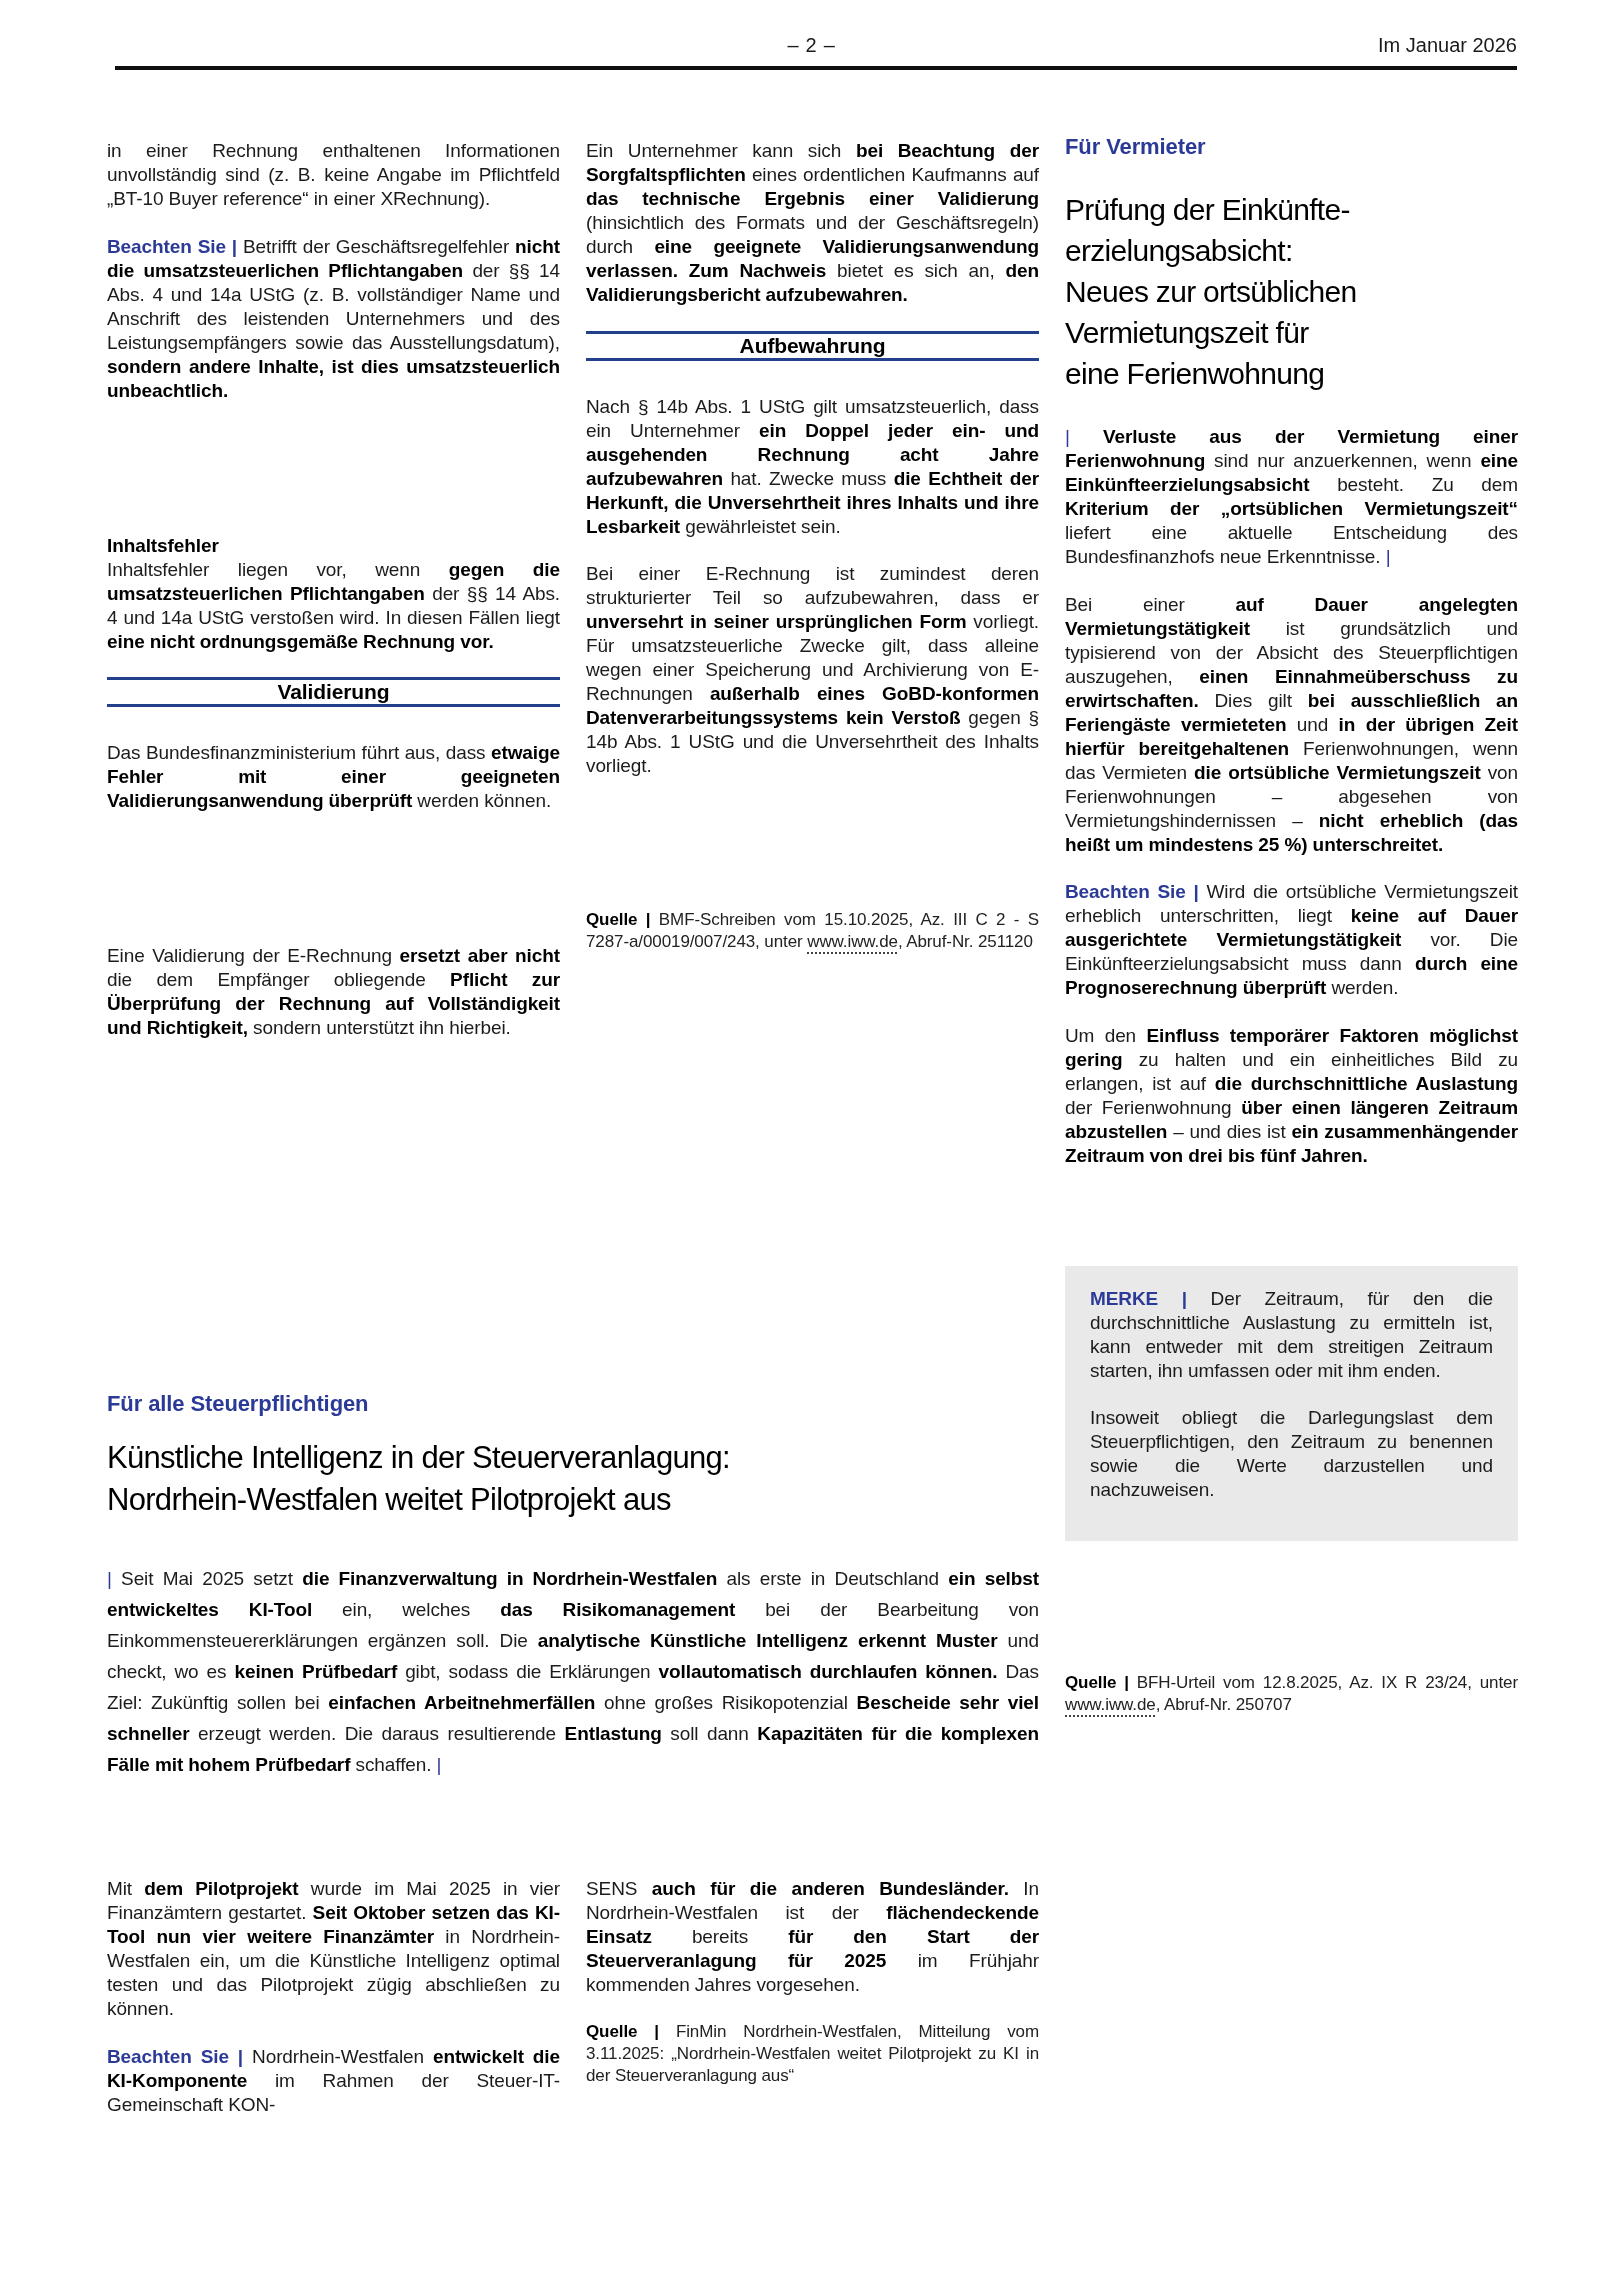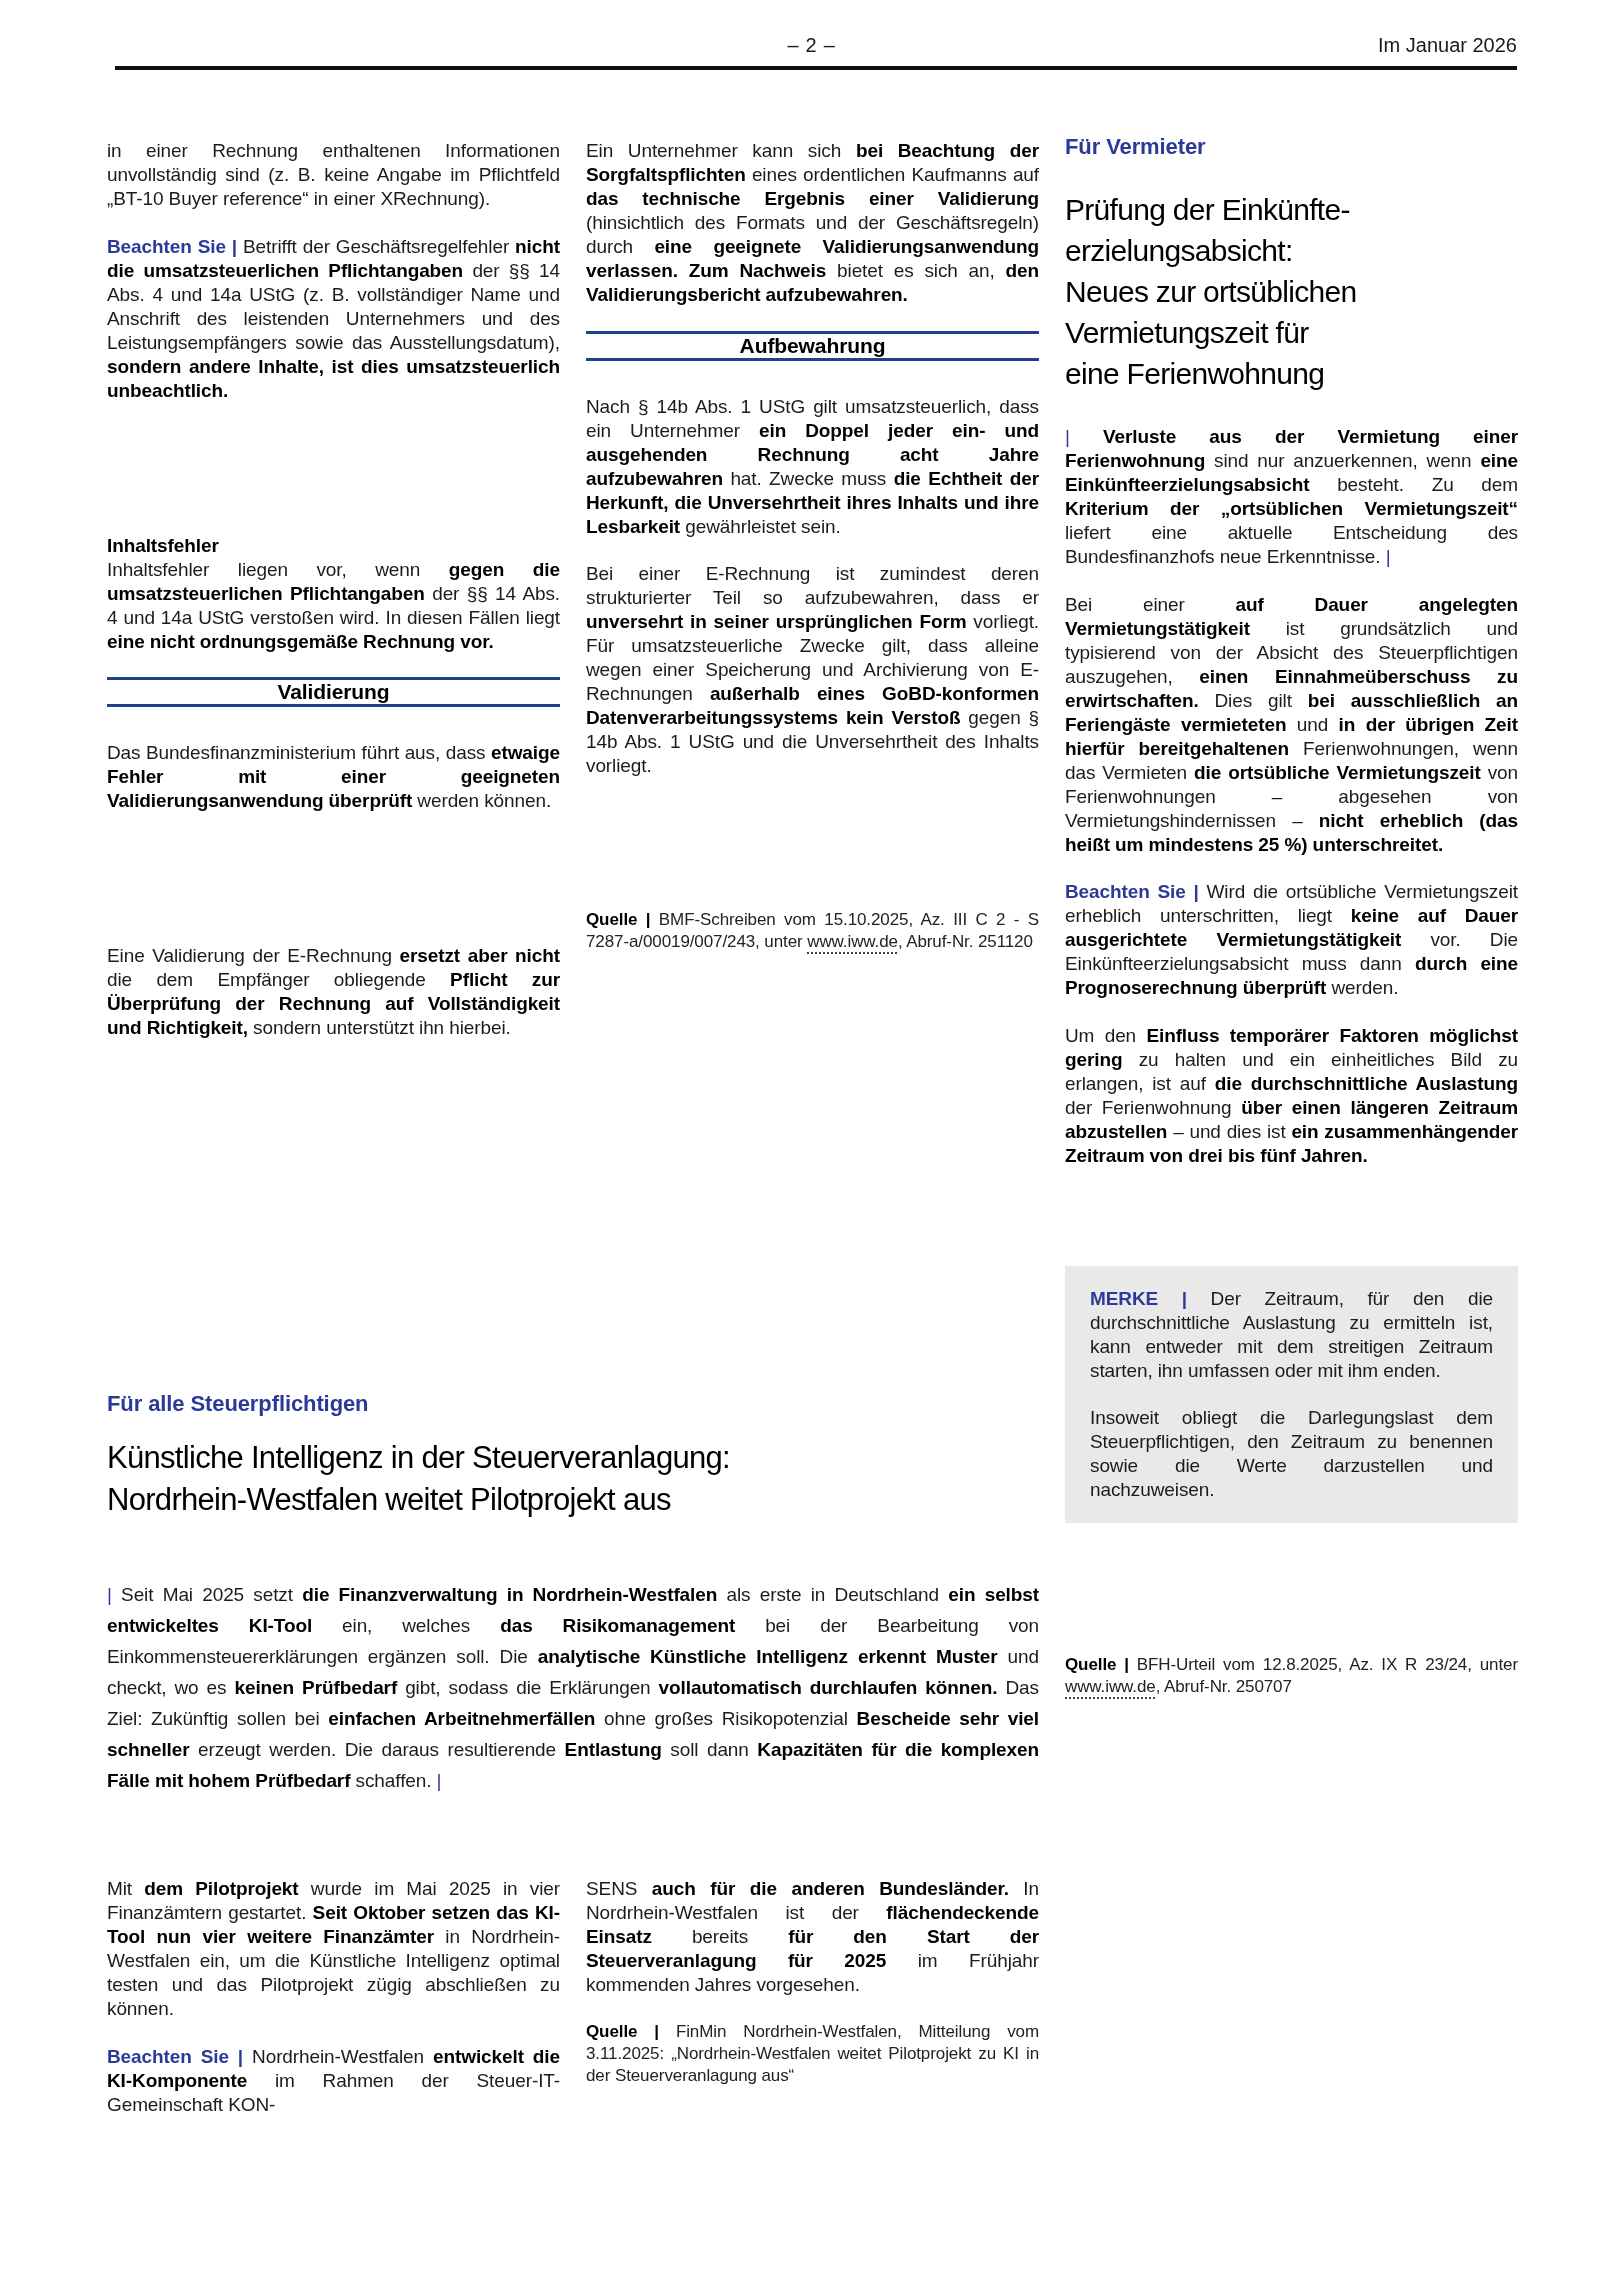--- a/index.html
+++ b/index.html
@@ -37,26 +37,26 @@
     border-top:3.3px solid var(--rule);border-bottom:3.3px solid var(--rule);
     text-align:center;font-weight:bold;font-size:21px;line-height:22px;
     padding:1px 0;margin:6.5px 0 34px 0;color:#000;
   }
   .label{color:var(--accent);font-size:22px;line-height:26px;margin:0 0 29px 0;text-align:left;font-weight:bold;}
   .headline{
     font-weight:normal;color:#000;font-size:30px;line-height:41px;
     margin:0 0 31px 0;text-align:left;white-space:pre-line;letter-spacing:-0.7px;
   }
   #mid .label{margin-bottom:19.6px;}
-  #mid .headline{font-size:31px;line-height:42px;margin-bottom:58px;}
+  #mid .headline{font-size:31px;line-height:42px;margin-bottom:42px;}
   .quelle{font-size:17px;line-height:22px;text-align:justify;color:#222;}
   .quelle .b{color:#000;}
   .link{text-decoration:underline dotted;text-underline-offset:4.6px;color:inherit;cursor:pointer;}
   .merke{background:var(--merkebg);padding:21px 25px;margin-top:98px;}
-  .merke .p:last-child{margin-bottom:0;}
+  .merke .p:last-child{margin-bottom:18px;}
   .sp-sm{margin-top:19.6px;}
   .sp-xl{margin-top:131px;}
   .sp-xxl{margin-top:131px;}
 </style>
 </head>
 <body>
 
 <div class="page">
   <div class="hdr-center">– 2 –</div>
   <div class="hdr-date">Im Januar 2026</div>

